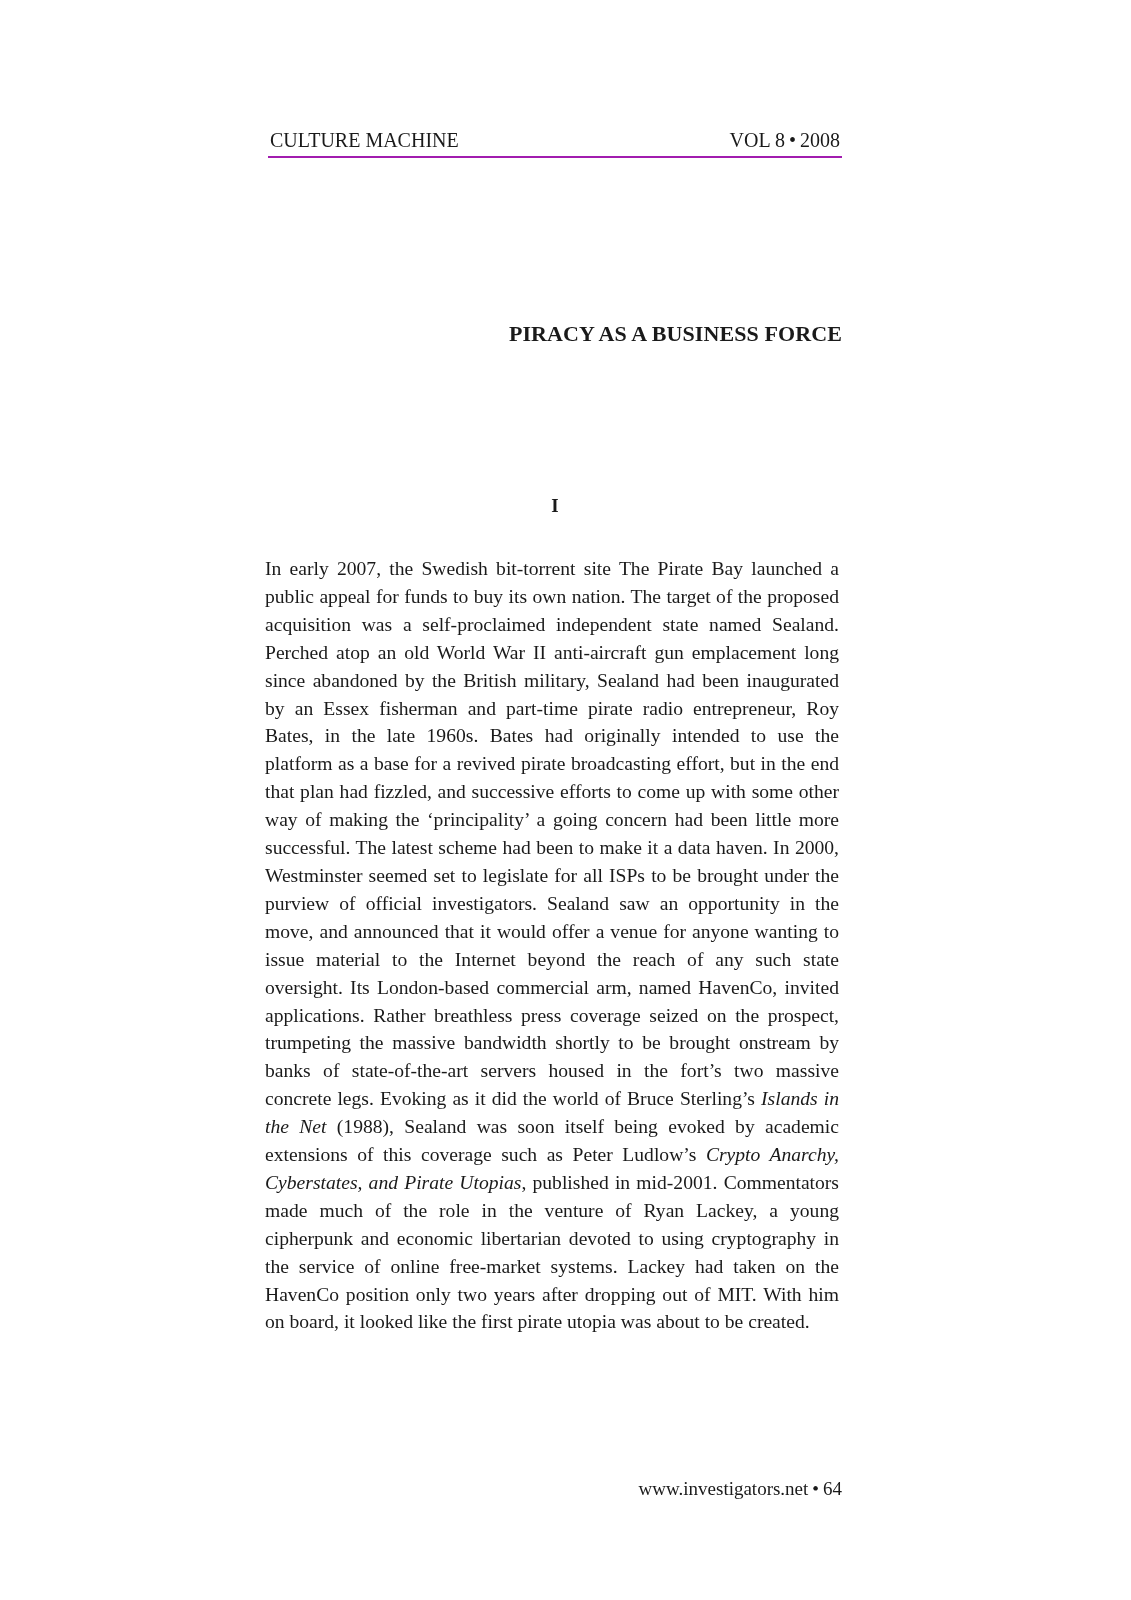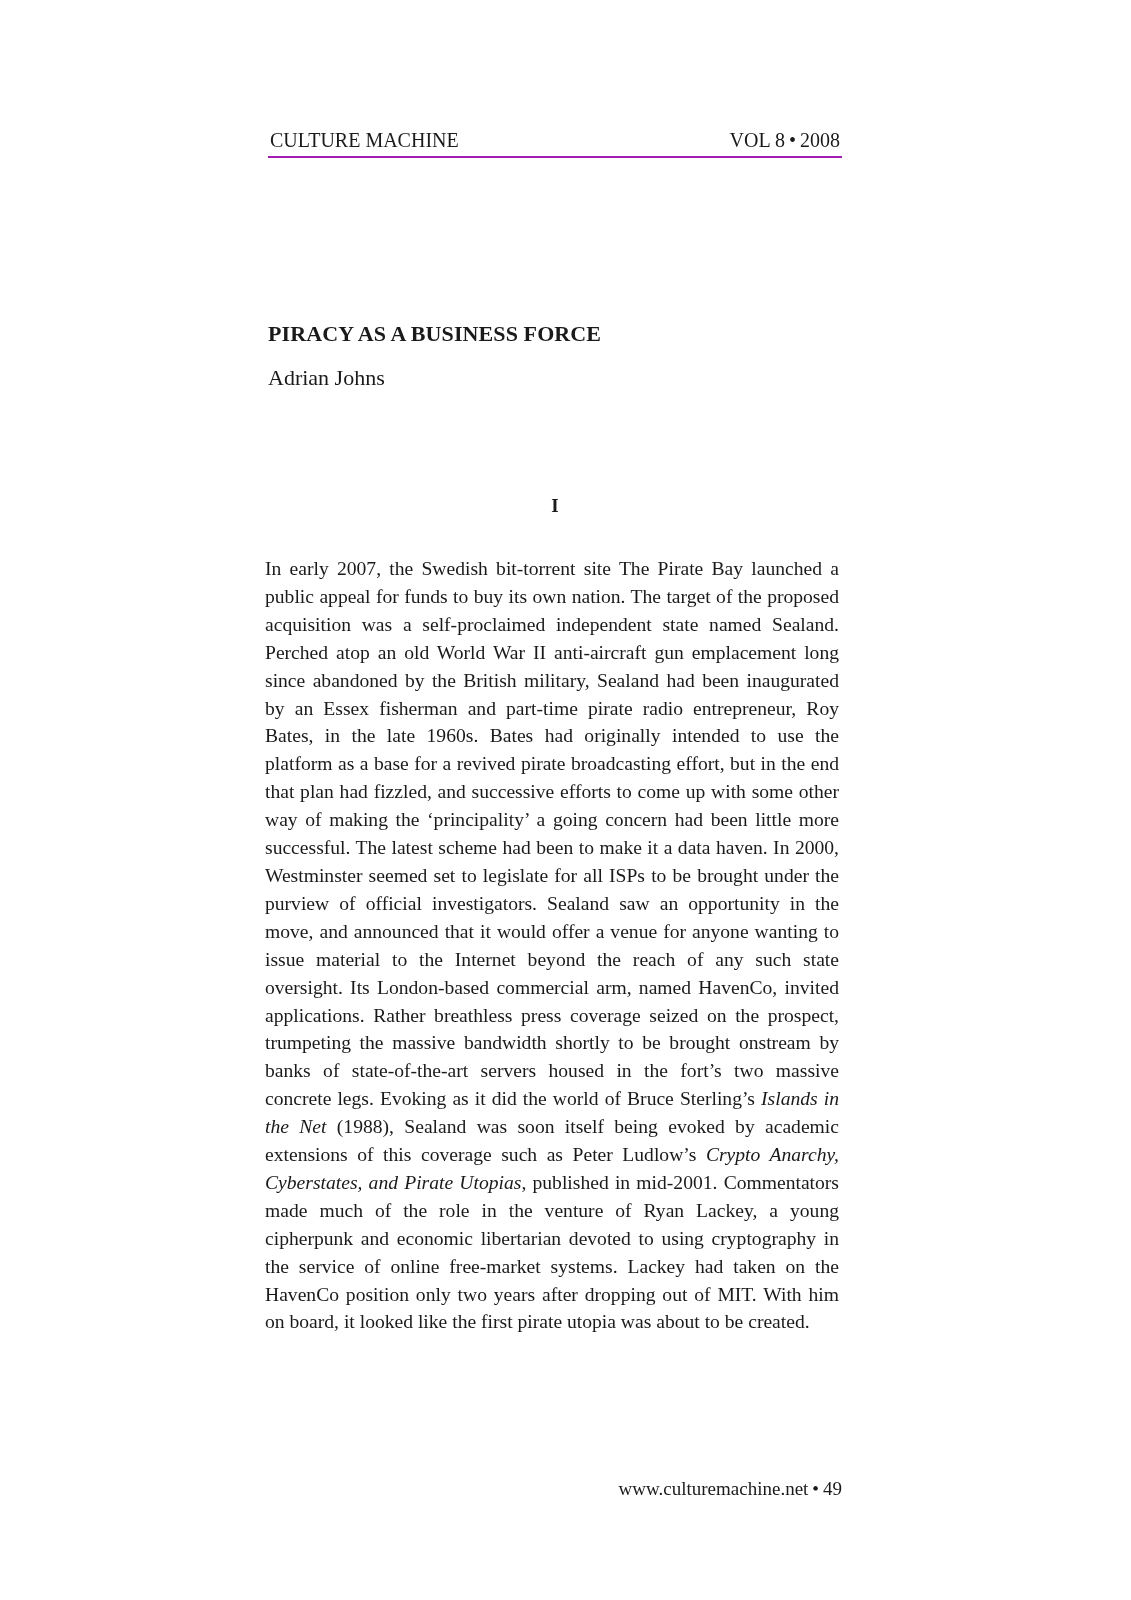--- a/index.html
+++ b/index.html
@@ -33,21 +33,21 @@
     .page-header .volume {
       position: absolute;
       right: 2px;
       top: 2px;
     }
     .title-block {
       position: absolute;
       left: 268px;
       top: 320px;
       width: 574px;
-      text-align: left;
+      text-align: right;
     }
     .article-title {
       font-weight: bold;
       font-size: 22px;
       line-height: 28px;
       margin: 0;
       letter-spacing: 0.1px;
     }
     .author {
       font-size: 22px;
@@ -94,24 +94,23 @@
 </head>
 <body>
 
 <div class="page-header">
   <span class="journal">CULTURE MACHINE</span>
   <span class="volume"><span>VOL 8</span><span class="bullet">•</span><span>2008</span></span>
 </div>
 
 <div class="title-block">
   <h1 class="article-title">PIRACY AS A BUSINESS FORCE</h1>
-  <div class="author">Adrian Johns</div>
 </div>
 
 <div class="section-heading">I</div>
 
 <p class="body-text">
   <span>In early 2007, the Swedish bit-torrent site The Pirate Bay launched a public appeal for funds to buy its own nation.  The target of the proposed acquisition was a self-proclaimed independent state named Sealand.  Perched atop an old World War II anti-aircraft gun emplacement long since abandoned by the British military, Sealand had been inaugurated by an Essex fisherman and part-time pirate radio entrepreneur, Roy Bates, in the late 1960s.  Bates had originally intended to use the platform as a base for a revived pirate broadcasting effort, but in the end that plan had fizzled, and successive efforts to come up with some other way of making the ‘principality’ a going concern had been little more successful.  The latest scheme had been to make it a data haven.  In 2000, Westminster seemed set to legislate for all ISPs to be brought under the purview of official investigators.  Sealand saw an opportunity in the move, and announced that it would offer a venue for anyone wanting to issue material to the Internet beyond the reach of any such state oversight.  Its London-based commercial arm, named HavenCo, invited applications.  Rather breathless press coverage seized on the prospect, trumpeting the massive bandwidth shortly to be brought onstream by banks of state-of-the-art servers housed in the fort’s two massive concrete legs.  Evoking as it did the world of Bruce Sterling’s </span><em>Islands in the Net</em><span> (1988), Sealand was soon itself being evoked by academic extensions of this coverage such as Peter Ludlow’s </span><em>Crypto Anarchy, Cyberstates, and Pirate Utopias</em><span>, published in mid-2001.  Commentators made much of the role in the venture of Ryan Lackey, a young cipherpunk and economic libertarian devoted to using cryptography in the service of online free-market systems.  Lackey had taken on the HavenCo position only two years after dropping out of MIT.  With him on board, it looked like the first pirate utopia was about to be created.</span>
 </p>
 
 <div class="page-footer">
-  <span>www.culturemachine.net</span><span class="bullet">•</span><span>49</span>
+  <span>www.investigators.net</span><span class="bullet">•</span><span>64</span>
 </div>
 
 </body></html>

